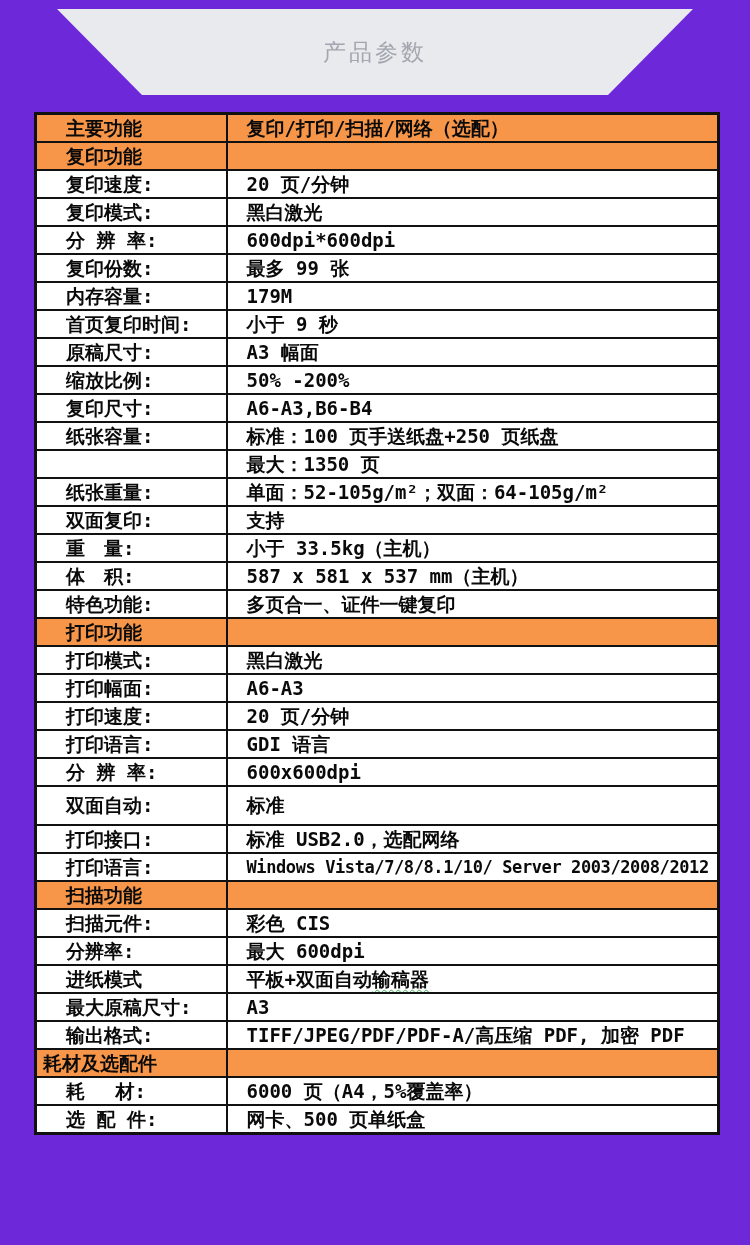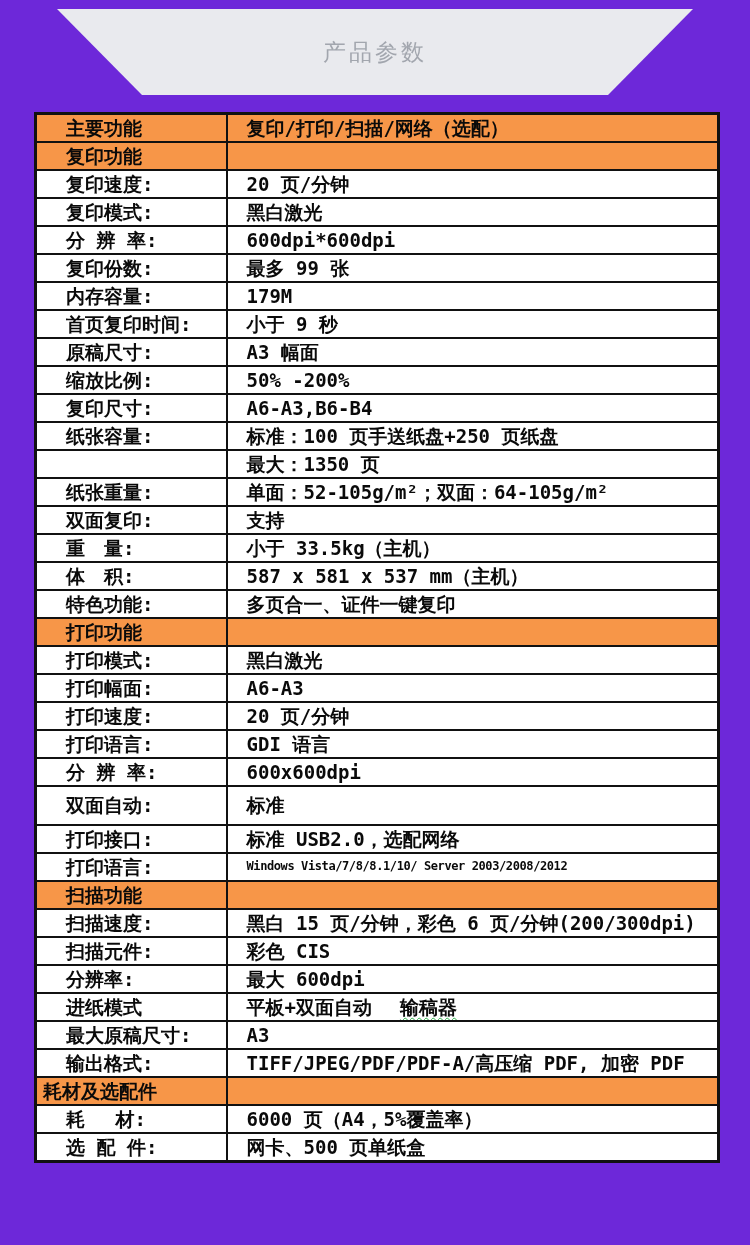--- a/index.html
+++ b/index.html
@@ -55,30 +55,29 @@
     background: #ffffff;
     white-space: nowrap;
     overflow: hidden;
     line-height: 1.1;
     vertical-align: middle;
     padding: 0;
   }
   td.label { padding-left: 29px; }
   td.label.tight { padding-left: 6px; }
   td.value { padding-left: 19px; }
-  td.value.compact { font-size: 12px; letter-spacing: -0.4px; }
+  td.value.compact { font-size: 17px; letter-spacing: -0.4px; }
   tr.section td { background: #f79648; }
   tr.tall td { height: 37px; }
   .squiggle {
     text-decoration: underline;
     text-decoration-style: wavy;
     text-decoration-color: #2db34a;
     text-decoration-thickness: 1px;
     text-underline-offset: 3px;
-    padding-left: 28px;
   }
 </style>
 </head>
 <body>
 
 <div class="page">
 
   <div class="banner">
     <span class="banner-title">产品参数</span>
   </div>
@@ -195,24 +194,20 @@
         </tr>
         <tr>
           <td class="label">打印语言:</td>
           <td class="value compact">Windows Vista/7/8/8.1/10/ Server 2003/2008/2012</td>
         </tr>
         <tr class="section">
           <td class="label">扫描功能</td>
           <td class="value"></td>
         </tr>
         <tr>
-          <td class="label">扫描速度:</td>
-          <td class="value">黑白 15 页/分钟，彩色 6 页/分钟(200/300dpi)</td>
-        </tr>
-        <tr>
           <td class="label">扫描元件:</td>
           <td class="value">彩色 CIS</td>
         </tr>
         <tr>
           <td class="label">分辨率:</td>
           <td class="value">最大 600dpi</td>
         </tr>
         <tr>
           <td class="label">进纸模式</td>
           <td class="value">平板+双面自动<span class="squiggle">输稿器</span></td>

